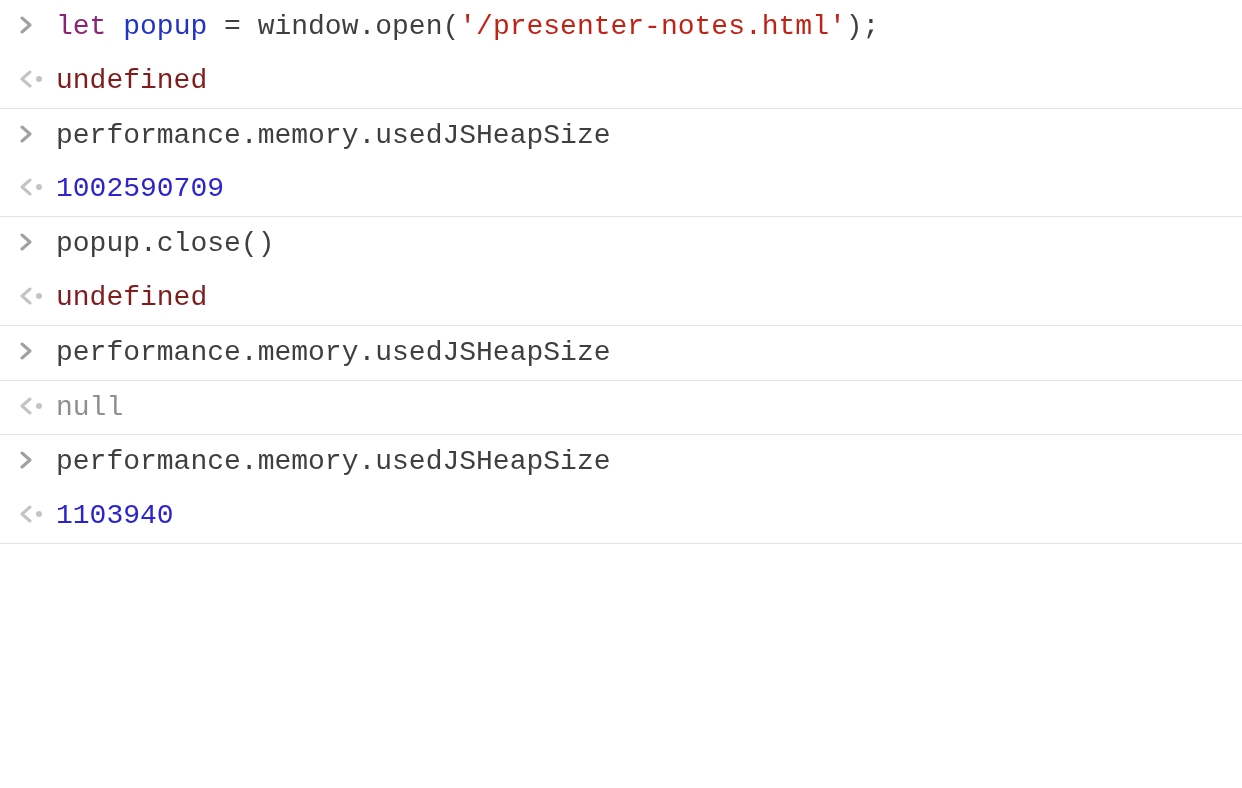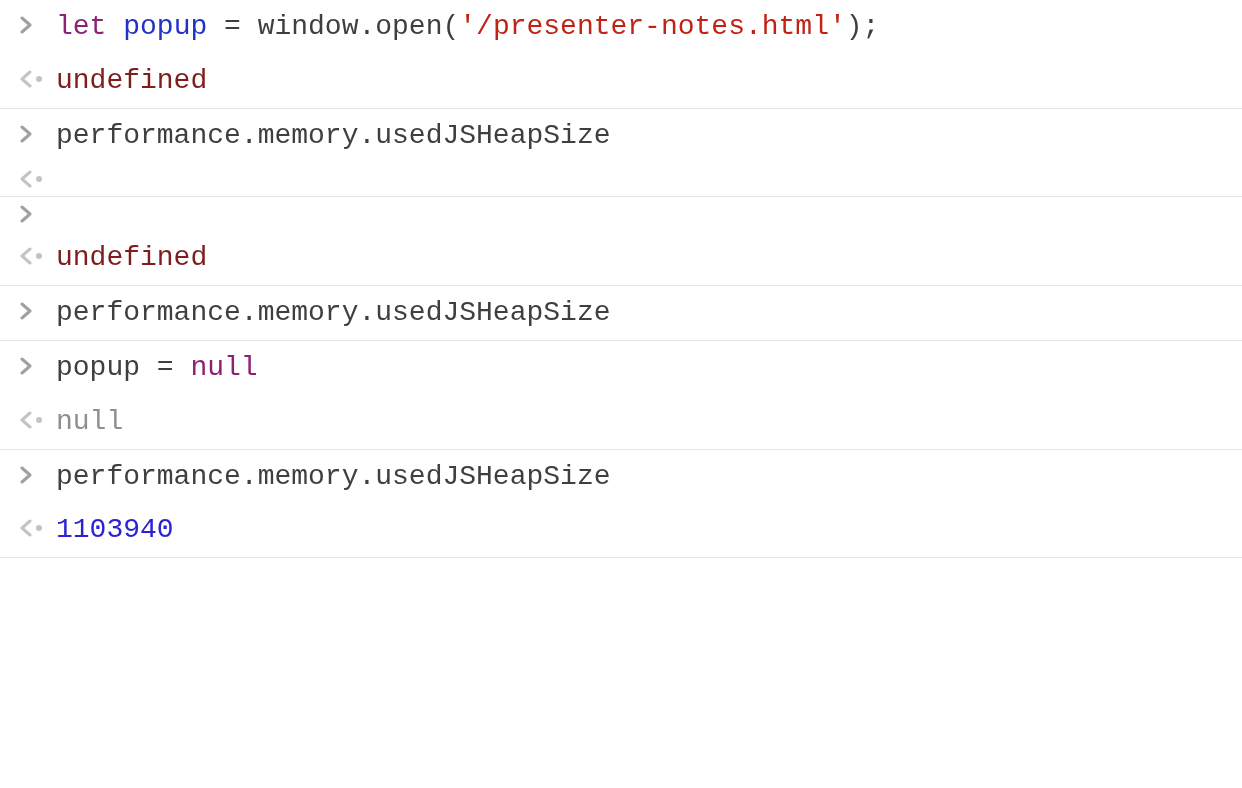--- a/index.html
+++ b/index.html
@@ -90,30 +90,32 @@
       </div>
       <div class="content"><span class="tok-default">performance.memory.usedJSHeapSize</span></div>
     </div>
     <div class="row">
       <div class="gutter chev-out">
         <svg width="12" height="18" viewBox="0 0 12 18" fill="none" stroke-width="3" stroke-linecap="round" stroke-linejoin="round">
             <polyline points="10,2 2,9 10,16"></polyline>
           </svg>
         <span class="dot"></span>
       </div>
+      <div class="content"><span class="tok-number">1002590709</span></div>
     </div>
   </div>
 
   <div class="pair">
     <div class="row">
       <div class="gutter chev-in">
         <svg width="12" height="18" viewBox="0 0 12 18" fill="none" stroke-width="3" stroke-linecap="round" stroke-linejoin="round">
             <polyline points="2,2 10,9 2,16"></polyline>
           </svg>
       </div>
+      <div class="content"><span class="tok-default">popup.close()</span></div>
     </div>
     <div class="row">
       <div class="gutter chev-out">
         <svg width="12" height="18" viewBox="0 0 12 18" fill="none" stroke-width="3" stroke-linecap="round" stroke-linejoin="round">
             <polyline points="10,2 2,9 10,16"></polyline>
           </svg>
         <span class="dot"></span>
       </div>
       <div class="content"><span class="tok-undefined">undefined</span></div>
     </div>
@@ -124,28 +126,20 @@
       <div class="gutter chev-in">
         <svg width="12" height="18" viewBox="0 0 12 18" fill="none" stroke-width="3" stroke-linecap="round" stroke-linejoin="round">
             <polyline points="2,2 10,9 2,16"></polyline>
           </svg>
       </div>
       <div class="content"><span class="tok-default">performance.memory.usedJSHeapSize</span></div>
     </div>
   </div>
 
   <div class="pair">
-    <div class="row">
-      <div class="gutter chev-in">
-        <svg width="12" height="18" viewBox="0 0 12 18" fill="none" stroke-width="3" stroke-linecap="round" stroke-linejoin="round">
-            <polyline points="2,2 10,9 2,16"></polyline>
-          </svg>
-      </div>
-      <div class="content"><span class="tok-default">popup = </span><span class="tok-keyword">null</span></div>
-    </div>
     <div class="row">
       <div class="gutter chev-out">
         <svg width="12" height="18" viewBox="0 0 12 18" fill="none" stroke-width="3" stroke-linecap="round" stroke-linejoin="round">
             <polyline points="10,2 2,9 10,16"></polyline>
           </svg>
         <span class="dot"></span>
       </div>
       <div class="content"><span class="tok-null">null</span></div>
     </div>
   </div>

